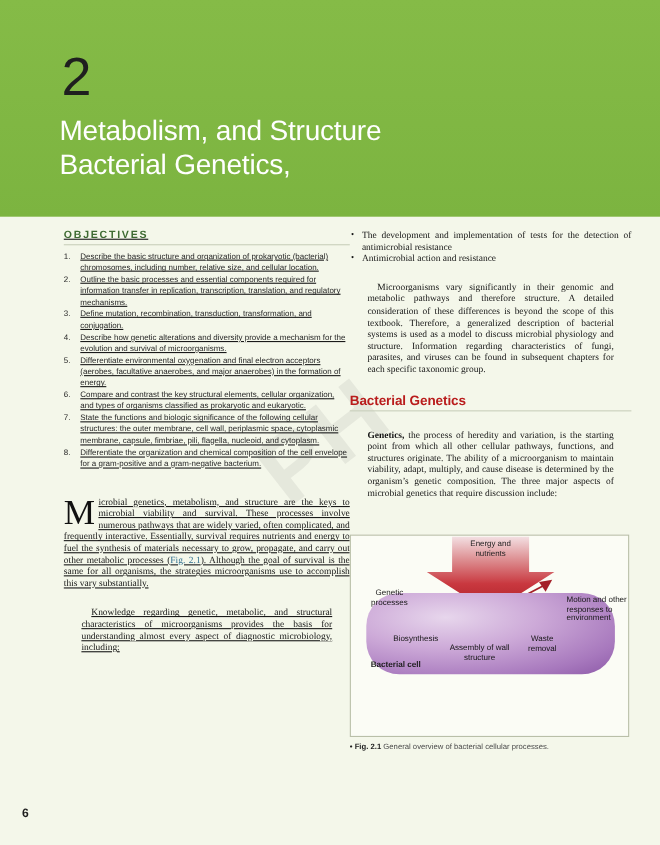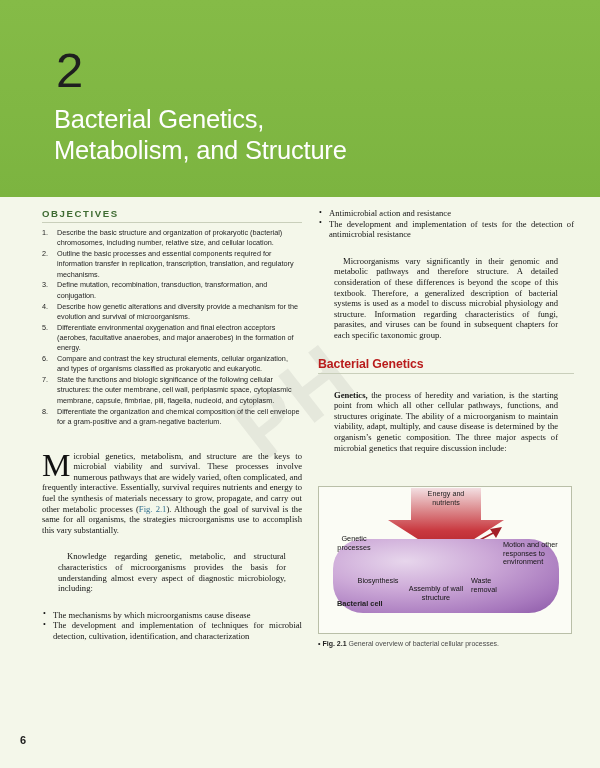--- a/index.html
+++ b/index.html
@@ -68,23 +68,24 @@
   .page-body {
     position: absolute;
     left: 0;
     top: 197px;
     width: 600px;
     height: 571px;
   }
 
   .col-left {
     position: absolute;
-    left: 42px;
+    left: 58px;
     top: 11px;
     width: 260px;
+    text-decoration: underline;
   }
   .col-right {
     position: absolute;
     left: 318px;
     top: 11px;
     width: 256px;
   }
 
   
   .objectives-title {
@@ -196,21 +197,21 @@
   
   .figure-box {
     position: absolute;
     left: 0;
     top: 0;
     width: 256px;
   }
   .figure-frame {
     position: relative;
     width: 254px;
-    height: 148px;
+    height: 184px;
     border: 1px solid #b9bfa8;
     background: #fbfcf5;
     box-sizing: border-box;
     overflow: hidden;
   }
   .cell-shape {
     position: absolute;
     left: 14px;
     top: 52px;
     width: 226px;
@@ -249,22 +250,22 @@
     position: absolute;
     font-family: "Liberation Sans", sans-serif;
     font-size: 7.3px;
     line-height: 8.6px;
     color: #151515;
     z-index: 4;
   }
   .p-genetic   { left: 6px;   top: 48px;  width: 58px; text-align: center; }
   .p-biosynth  { left: 28px;  top: 90px;  width: 62px; text-align: center; }
   .p-assembly  { left: 88px;  top: 98px;  width: 58px; text-align: center; }
-  .p-waste     { left: 152px; top: 90px;  width: 44px; text-align: left; }
-  .p-motion    { left: 184px; top: 54px;  width: 62px; text-align: left; }
+  .p-waste     { left: 152px; top: 90px;  width: 44px; text-align: center; }
+  .p-motion    { left: 196px; top: 54px;  width: 62px; text-align: left; }
 
   .fig-caption {
     margin-top: 5px;
     font-family: "Liberation Sans", sans-serif;
     font-size: 7px;
     line-height: 9px;
     color: #4a4a4a;
   }
   .fig-caption .fnum {
     font-weight: bold;
@@ -285,22 +286,22 @@
     font-weight: bold;
     color: #1e1e1e;
   }
 </style>
 </head>
 <body>
 
 <div class="banner">
   <div class="chapter-number">2</div>
   <div class="chapter-title">
+    <span class="line">Metabolism, and Structure</span>
     <span class="line">Bacterial Genetics,</span>
-    <span class="line">Metabolism, and Structure</span>
   </div>
 </div>
 
 <div class="watermark">PH</div>
 
 <div class="page-body">
 
   <div class="col-left">
 
     <div>
@@ -319,31 +320,27 @@
     </div>
 
     <div style="height:23px"></div>
 
     <p class="dropcap-para">
       <span class="dropcap">M</span><span>icrobial genetics, metabolism, and structure are the keys to microbial viability and survival. These processes involve numerous pathways that are widely varied, often complicated, and frequently interactive. Essentially, survival requires nutrients and energy to fuel the synthesis of materials necessary to grow, propagate, and carry out other metabolic processes (</span><span class="figref">Fig. 2.1</span><span>). Although the goal of survival is the same for all organisms, the strategies microorganisms use to accomplish this vary substantially.</span>
     </p>
 
     <p class="body-text indent">Knowledge regarding genetic, metabolic, and structural characteristics of microorganisms provides the basis for understanding almost every aspect of diagnostic microbiology, including:</p>
 
+  </div>
+
+  <div class="col-right">
+
     <ul class="bullets">
-      <li>The mechanisms by which microorganisms cause disease</li>
-      <li>The development and implementation of techniques for microbial detection, cultivation, identification, and characterization</li>
-    </ul>
-  </div>
-
-  <div class="col-right">
-
-    <ul class="bullets">
+      <li>The development and implementation of tests for the detection of antimicrobial resistance</li>
       <li>Antimicrobial action and resistance</li>
-      <li>The development and implementation of tests for the detection of antimicrobial resistance</li>
     </ul>
 
     <p class="body-text indent">Microorganisms vary significantly in their genomic and metabolic pathways and therefore structure. A detailed consideration of these differences is beyond the scope of this textbook. Therefore, a generalized description of bacterial systems is used as a model to discuss microbial physiology and structure. Information regarding characteristics of fungi, parasites, and viruses can be found in subsequent chapters for each specific taxonomic group.</p>
 
     <div class="section-head">Bacterial Genetics</div>
     <div class="section-rule"></div>
 
     <p class="body-text"><span class="runin">Genetics,</span><span> the process of heredity and variation, is the starting point from which all other cellular pathways, functions, and structures originate. The ability of a microorganism to maintain viability, adapt, multiply, and cause disease is determined by the organism’s genetic composition. The three major aspects of microbial genetics that require discussion include:</span></p>
 
 

